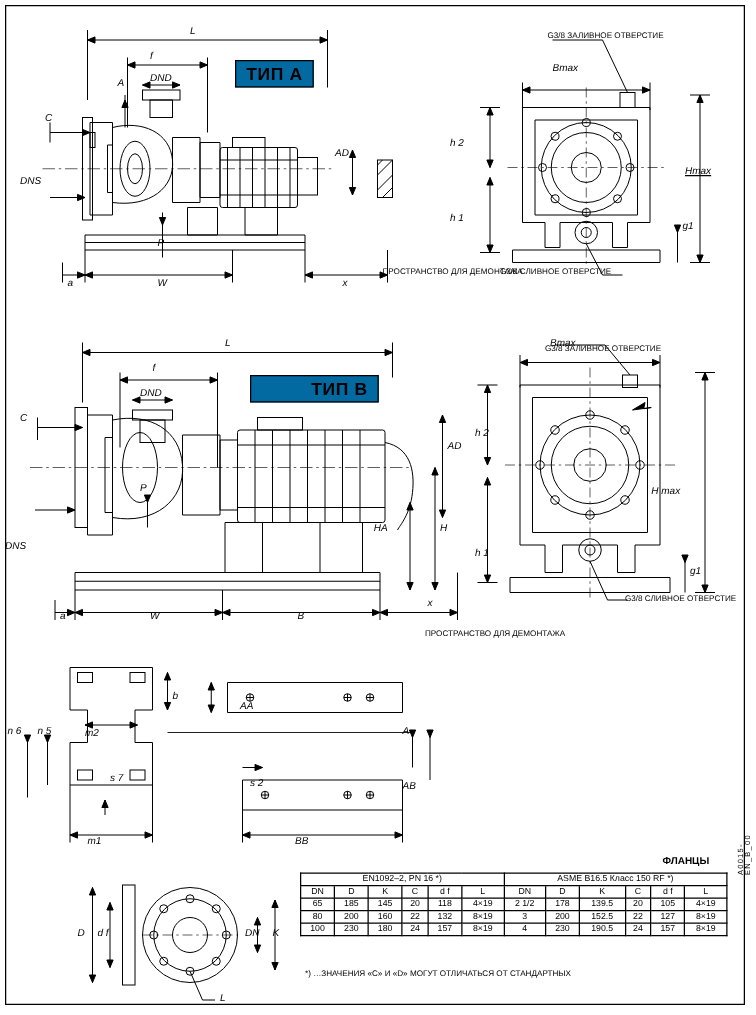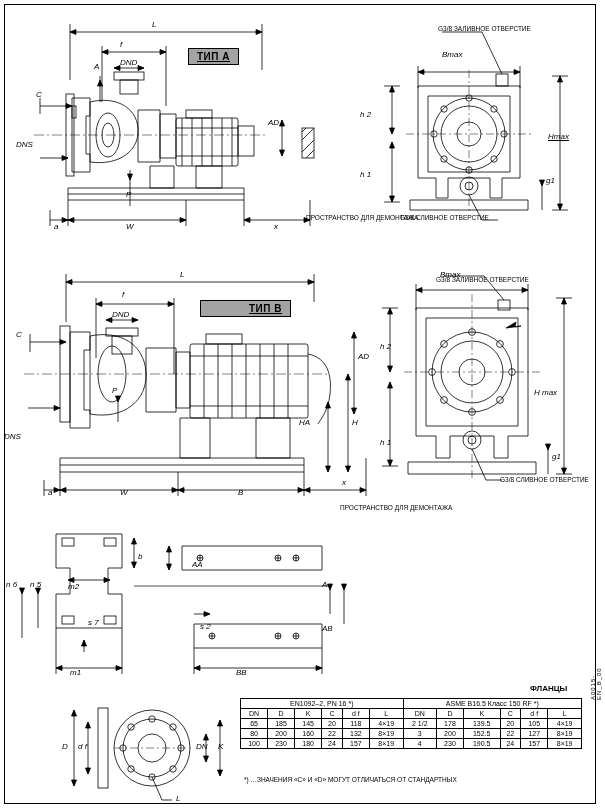--- a/index.html
+++ b/index.html
@@ -3,21 +3,21 @@
 <meta charset="utf-8">
 <style>
   html,body{margin:0;padding:0;background:#ffffff;}
   body{font-family:"Liberation Sans", sans-serif;}
   #page{position:relative;width:605px;height:812px;background:#fff;overflow:hidden;}
   #frame{position:absolute;left:4px;top:4px;width:592px;height:800px;border:1.5px solid #000;box-sizing:border-box;}
   .lbl{position:absolute;font-size:8px;color:#000;white-space:nowrap;}
   .lbl.it{font-style:italic;}
   .lbl.b{font-weight:bold;}
   .tiny{font-size:6.5px;}
-  .boxlab{position:absolute;border:1.2px solid #000;font-size:10px;font-weight:bold;padding:2px 8px;background:#a3a3a3;letter-spacing:.5px;text-decoration:underline;}
+  .boxlab{position:absolute;border:1.2px solid #000;font-size:14px;font-weight:bold;padding:2px 8px;background:#0369a1;letter-spacing:.5px;}
   svg{position:absolute;left:0;top:0;overflow:visible;}
   .vtext{position:absolute;transform-origin:left top;font-size:6px;letter-spacing:1px;}
   table.fl{position:absolute;border-collapse:collapse;font-size:7px;}
   table.fl td,table.fl th{border:1px solid #000;padding:1px 2px;text-align:center;font-weight:normal;}
   table.fl th{font-weight:normal;}
   .note{position:absolute;font-size:6.5px;line-height:1.25;}
 </style>
 </head>
 <body>
 
@@ -357,21 +357,21 @@
       <line x1="114" y1="210" x2="130" y2="210"></line>
 
       <line x1="32" y1="102" x2="168" y2="102" stroke-dasharray="8 3 2 3" stroke-width="0.5"></line>
       <line x1="100" y1="24" x2="100" y2="208" stroke-dasharray="8 3 2 3" stroke-width="0.5"></line>
     </g>
   </svg>
 
   <div class="lbl it" style="left:440px;top:270px;">Bmax</div>
   <div class="lbl it" style="left:380px;top:342px;">h 2</div>
   <div class="lbl it" style="left:380px;top:438px;">h 1</div>
-  <div class="lbl it" style="left:534px;top:388px;text-align:right;">H max</div>
+  <div class="lbl it" style="left:521px;top:388px;text-align:right;">H max</div>
   <div class="lbl it" style="left:552px;top:452px;">g1</div>
   <div class="lbl tiny" style="left:436px;top:276px;">G3/8 ЗАЛИВНОЕ ОТВЕРСТИЕ</div>
   <div class="lbl tiny" style="left:500px;top:476px;">G3/8 СЛИВНОЕ ОТВЕРСТИЕ</div>
 
   <svg width="350" height="170" style="left:14px;top:528px;">
     <g stroke="#000" fill="none" stroke-width="0.8">
 
       <path d="M42 6 h66 v34 h-14 v26 h14 v34 h-66 v-34 h14 v-26 h-14 z"></path>
       <rect x="48" y="10" width="12" height="8"></rect>
       <rect x="90" y="10" width="12" height="8"></rect>

